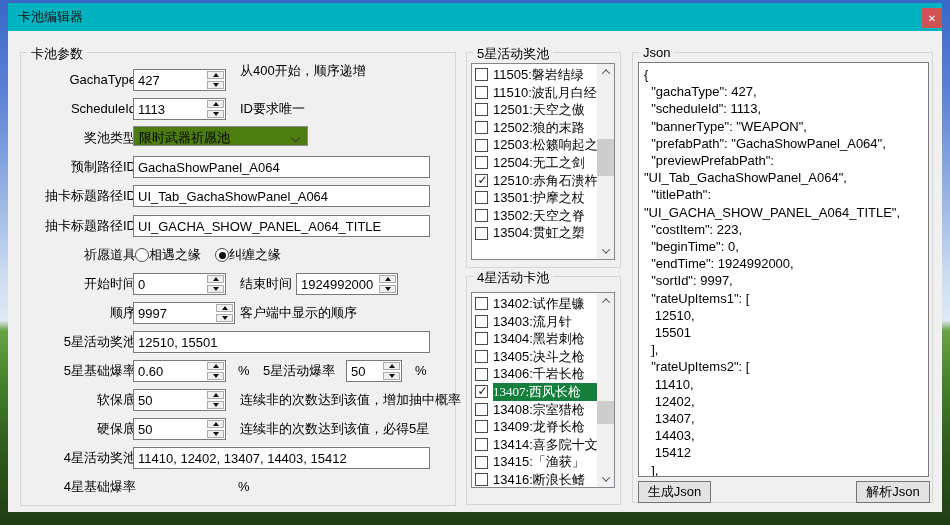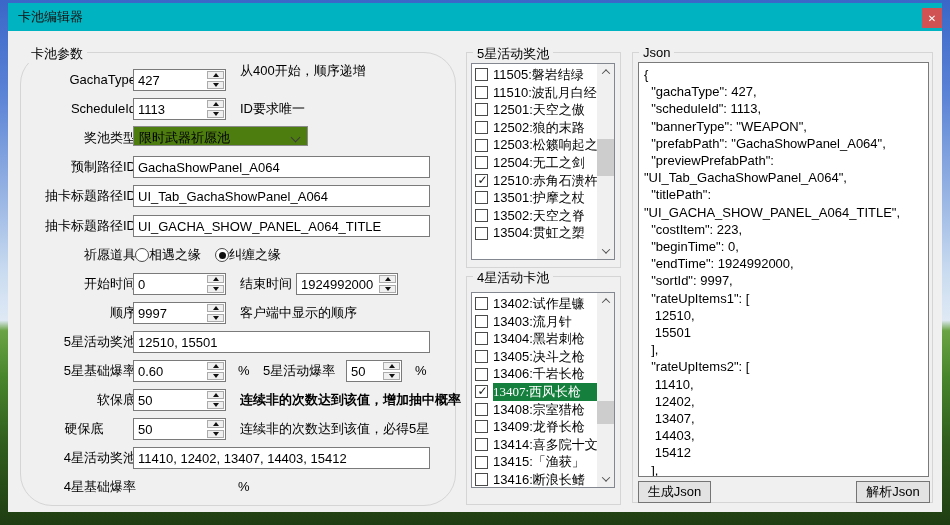--- a/index.html
+++ b/index.html
@@ -57,21 +57,21 @@
 <div class="screen">
   <div class="window">
 
     <div class="titlebar">
       <span class="t">卡池编辑器</span>
       <span class="closebtn">
           <span>✕</span>
         </span>
     </div>
 
-    <div class="grp" style="left:12px;top:49px;width:436px;height:454px;border-radius:32px;">
+    <div class="grp" style="left:12px;top:49px;width:436px;height:454px;">
       <span class="legend">卡池参数</span>
     </div>
 
     <div class="lab" style="top:66px;">GachaType</div>
     <div class="inp spin-wrap" style="left:125px;top:66px;width:93px;">
       <input readonly="" value="427" style="">
       <span class="spin">
           <b class="up">
             <i></i>
           </b>
@@ -144,21 +144,21 @@
           <b class="up">
             <i></i>
           </b>
           <b class="dn">
             <i></i>
           </b>
         </span>
     </div>
 
     <div class="lab" style="top:299px;">顺序</div>
-    <div class="inp spin-wrap" style="left:125px;top:299px;width:93px;padding-left:14px;">
+    <div class="inp spin-wrap" style="left:125px;top:299px;width:102px;padding-left:14px;">
       <input readonly="" value="9997" style="">
       <span class="spin">
           <b class="up">
             <i></i>
           </b>
           <b class="dn">
             <i></i>
           </b>
         </span>
     </div>
@@ -201,23 +201,23 @@
       <input readonly="" value="50" style="">
       <span class="spin">
           <b class="up">
             <i></i>
           </b>
           <b class="dn">
             <i></i>
           </b>
         </span>
     </div>
-    <div class="hint" style="left:232px;top:386px;font-weight:bold;">连续非的次数达到该值，增加抽中概率</div>
-
-    <div class="lab" style="top:415px;text-align:center;">硬保底</div>
+    <div class="hint" style="left:232px;top:386px;">连续非的次数达到该值，增加抽中概率</div>
+
+    <div class="lab" style="top:415px;">硬保底</div>
     <div class="inp spin-wrap" style="left:125px;top:415px;width:93px;">
       <input readonly="" value="50" style="">
       <span class="spin">
           <b class="up">
             <i></i>
           </b>
           <b class="dn">
             <i></i>
           </b>
         </span>

